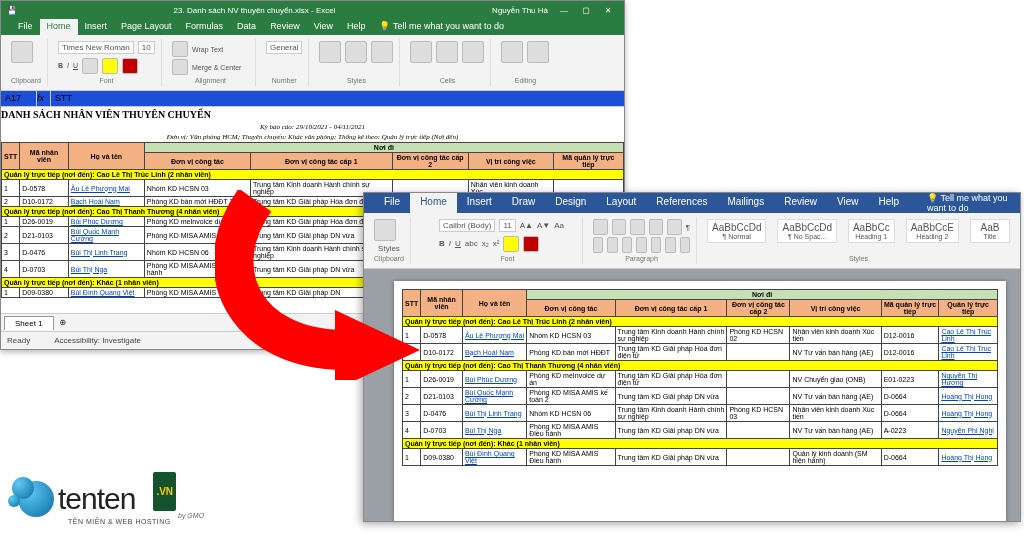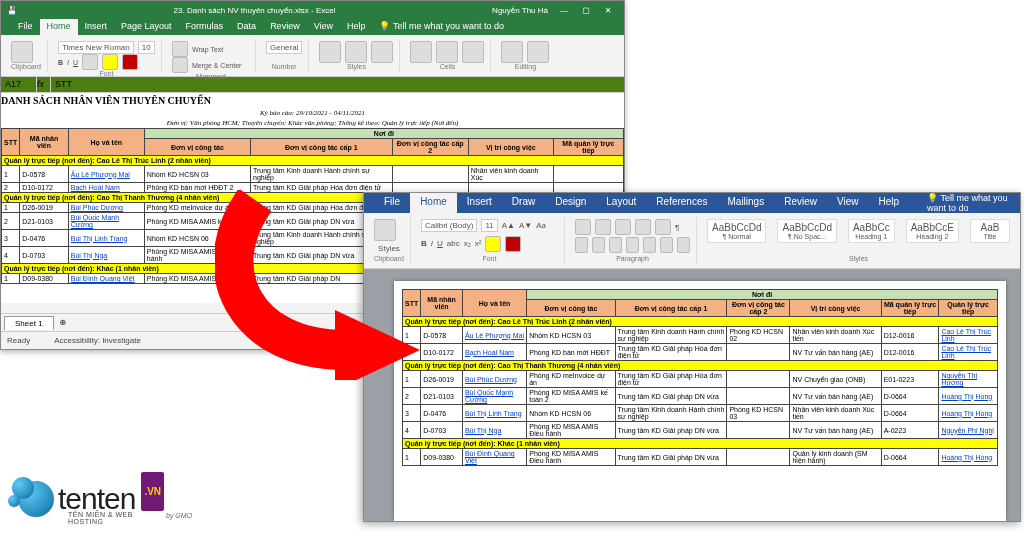--- a/index.html
+++ b/index.html
@@ -43,21 +43,21 @@
   }
   .excel-tabs .tab {
     padding: 2px 7px;
     cursor: pointer;
   }
   .excel-tabs .active {
     background: #f3f3f3;
     color: #2b7c40;
   }
   .excel-ribbon {
-    height: 42px;
+    height: 56px;
     background: #f3f3f3;
     border-bottom: 1px solid #ccc;
     display: flex;
     padding: 4px;
     gap: 4px;
     font-size: 7px;
     color: #555;
     position: relative;
   }
   .ribbon-group {
@@ -69,21 +69,21 @@
   }
   .ribbon-group .group-controls { display:flex; gap:4px; align-items:center; }
   .ribbon-group .group-label { text-align:center; color:#777; font-size:7px; }
   .ribbon-icon {
     width:16px; height:16px; background:#ddd; border:1px solid #bbb; border-radius:2px;
   }
   .ribbon-icon.big { width:22px; height:22px; }
   .formula-bar {
     height: 16px;
     display: flex;
-    background: #4d7c0f;
+    background: #1d4ed8;
     border-bottom: 1px solid #ccc;
     font-size: 9px;
     align-items: stretch;
   }
   .formula-bar .cellref {
     width: 36px; border-right: 1px solid #ccc;
     padding: 2px 4px;
   }
   .formula-bar .fx { width: 14px; border-right: 1px solid #ccc; font-style: italic; padding-top:2px;}
   .formula-bar .fval { flex: 1; padding: 2px 4px; }
@@ -205,22 +205,22 @@
   }
   .logo-swirl {
     width: 44px; height: 44px; position: relative;
   }
   .logo-swirl span {
     position: absolute; border-radius: 50%;
     background: radial-gradient(circle at 30% 30%, #5ecbf7, #0a6aa1);
   }
   .logo-text { font-size: 30px; font-weight: normal; color: #222; letter-spacing:-1px;}
   .logo-vn {
-    background: #701a75; color: #ffcc00; font-size: 10px; font-weight: bold;
-    padding: 14px 3px; border-radius: 2px; margin-left: 4px; position:relative; top:-8px;
+    background: #14532d; color: #ffcc00; font-size: 10px; font-weight: bold;
+    padding: 14px 3px; border-radius: 2px; margin-left: 16px; position:relative; top:-8px;
   }
   .logo-sub { font-size: 7px; color: #444; letter-spacing: .5px; position:absolute; left:56px; bottom:-4px;}
   .logo-gmo { font-size: 7px; color: #666; position:absolute; right:-28px; bottom:2px; font-style:italic;}
 
   .win-controls { display:flex; gap:2px;}
   .win-btn { width:20px; height:12px; display:flex; align-items:center; justify-content:center;}
 
   .select-box {
     border:1px solid #ccc; background:#fff; padding:1px 3px; font-size:8px; display:inline-block;
   }
@@ -462,21 +462,21 @@
       <span class="tab tell">💡 Tell me what you want to do</span>
     </div>
   <div class="word-ribbon">
     <div class="ribbon-group">
       <div class="group-controls">
           <div class="ribbon-icon big"></div>
         </div>
       <div style="text-align:center">Styles</div>
       <div class="group-label">Clipboard</div>
     </div>
-    <div class="ribbon-group" style="min-width:150px;">
+    <div class="ribbon-group" style="min-width:150px;margin-left:18px;">
       <div class="group-controls">
         <span class="select-box">Calibri (Body)</span>
         <span class="select-box">11</span>
         <span>A▲</span>
         <span>A▼</span>
         <span>Aa</span>
       </div>
       <div class="group-controls">
         <b>B</b>
         <i>I</i>

